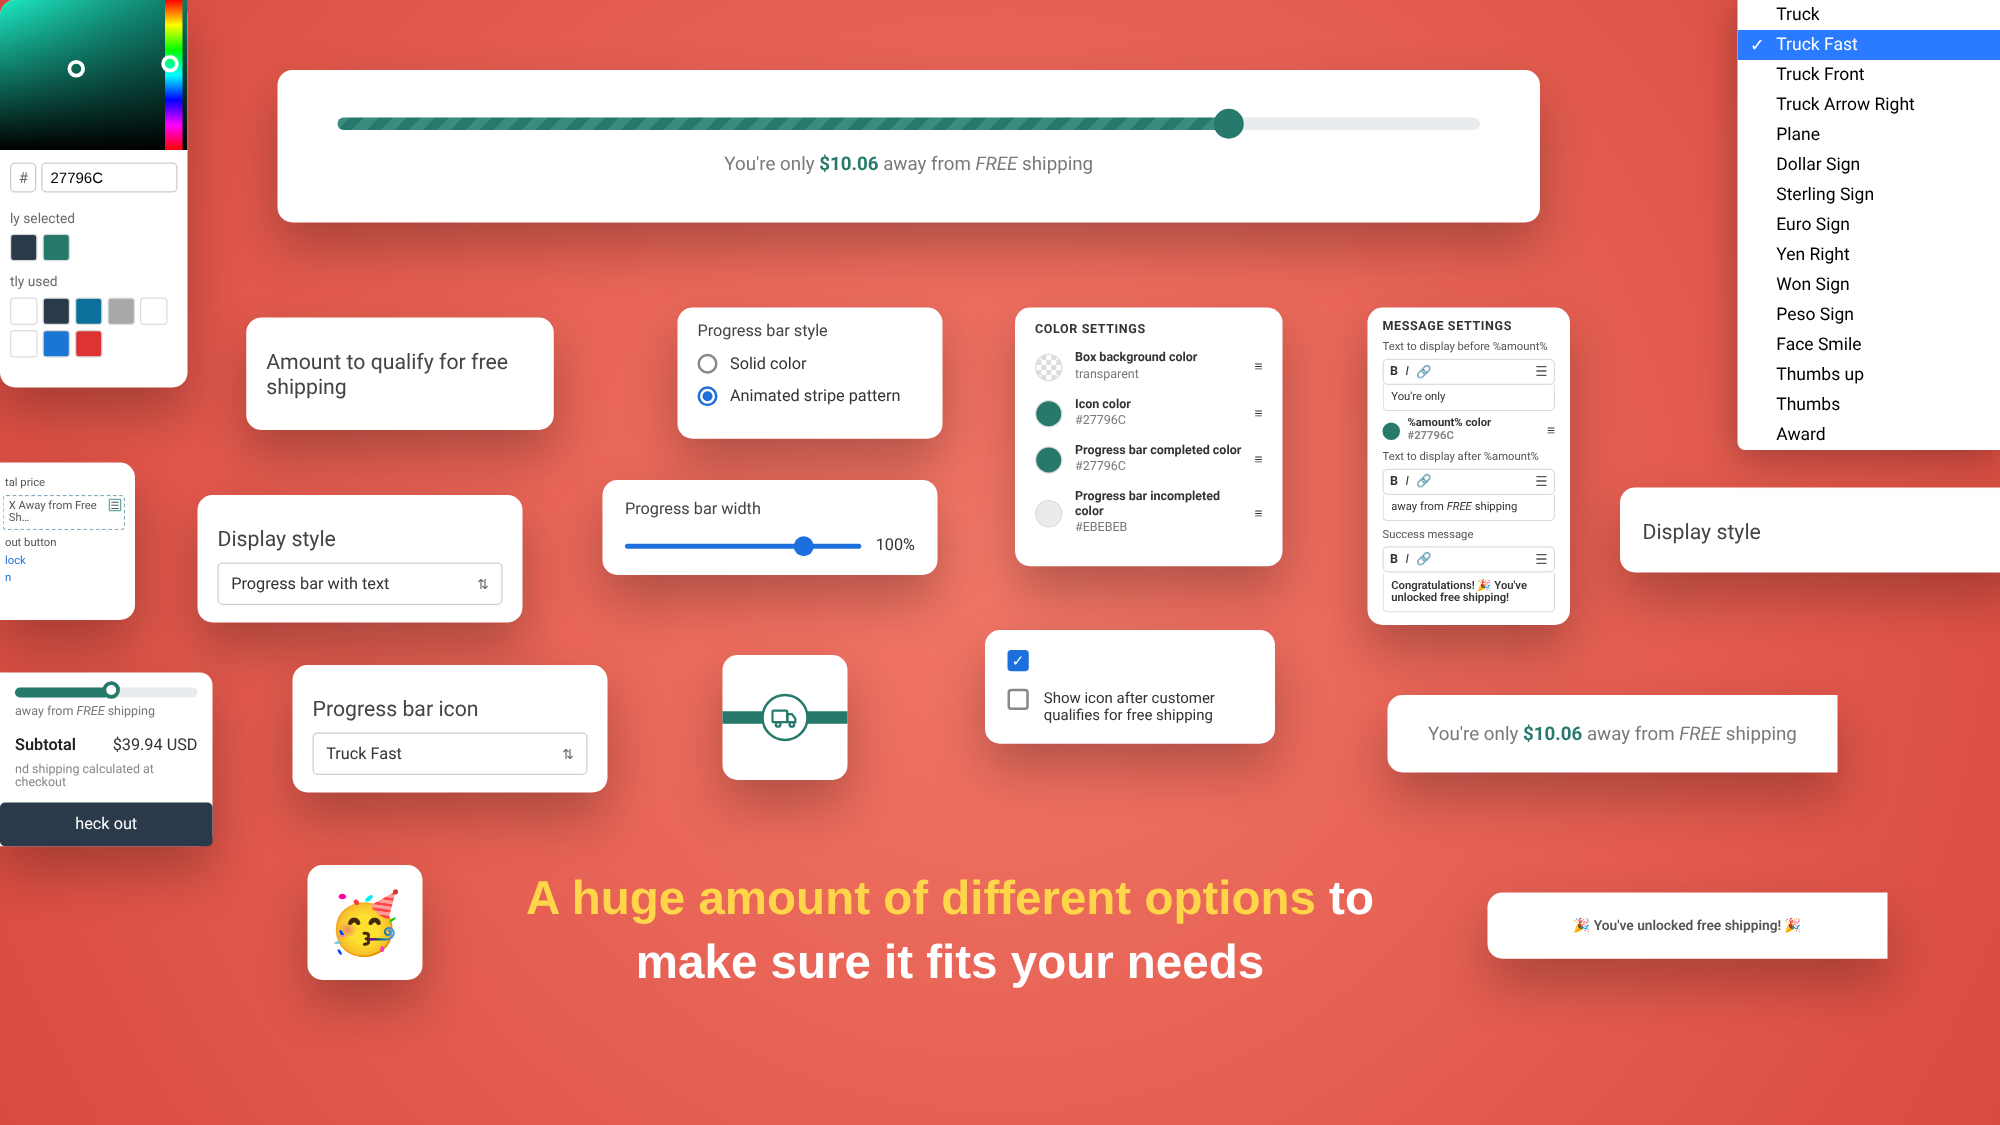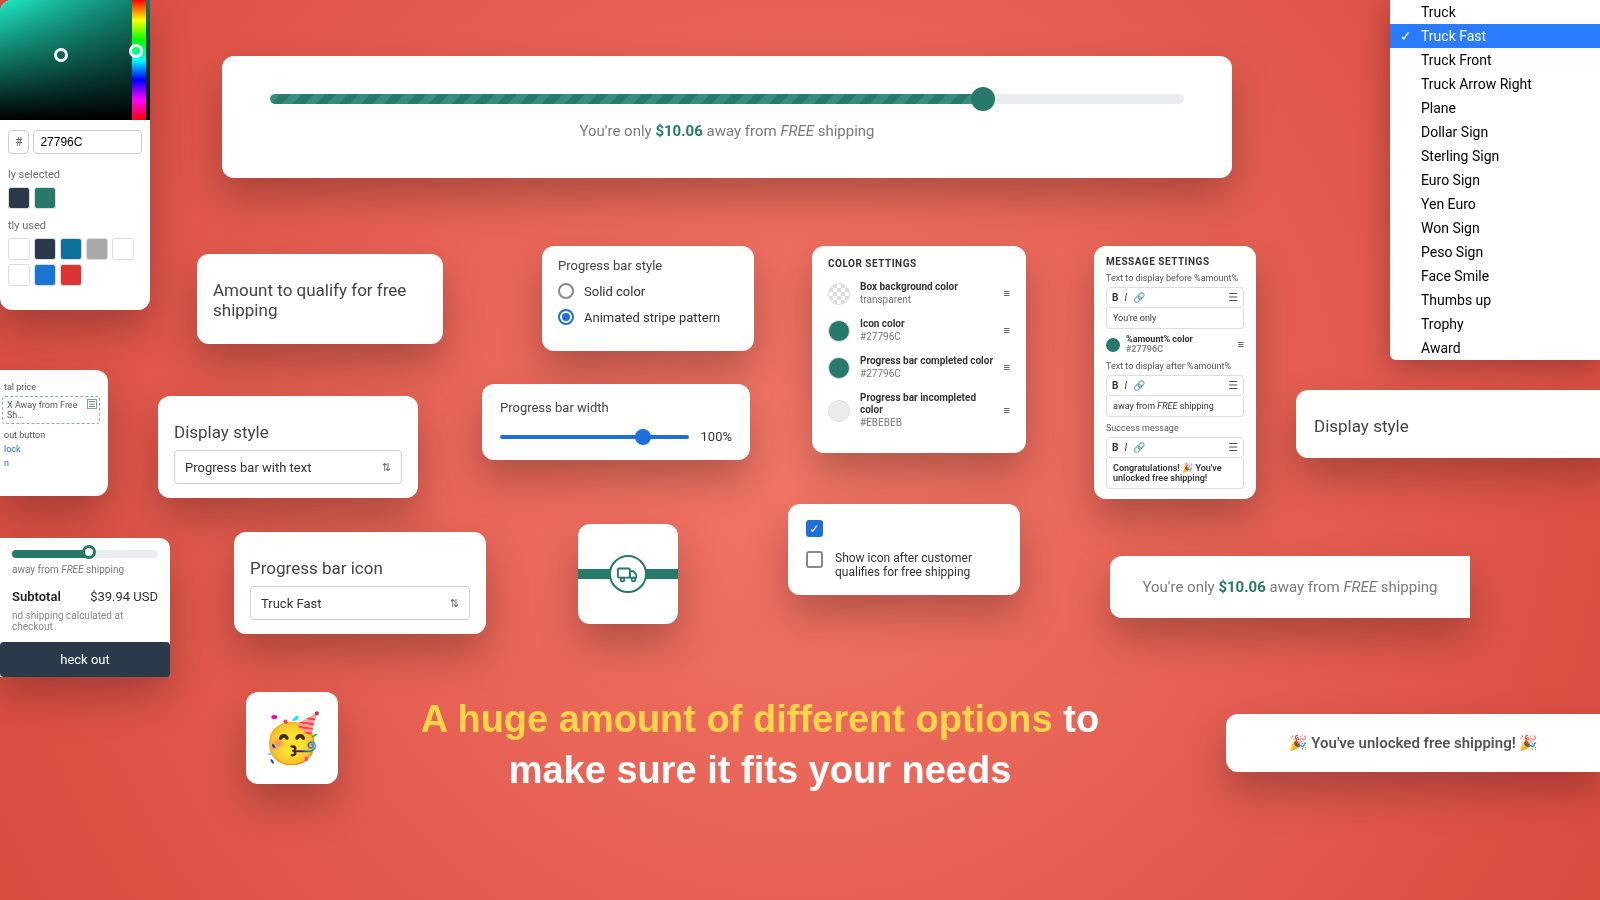--- a/index.html
+++ b/index.html
@@ -132,21 +132,21 @@
   .text-only-msg i { font-style: italic; }
 
   
   .emoji-card { left: 246px; top: 692px; width: 92px; height: 92px; display: flex; align-items: center; justify-content: center; font-size: 48px; }
 
   
   .slogan { position: absolute; left: 400px; top: 694px; width: 720px; text-align: center; font-size: 38px; font-weight: 700; color: #fff; line-height: 1.35; font-family: Georgia, 'Segoe UI', sans-serif; }
   .slogan .accent { color: #ffd54a; }
 
   
-  .unlocked-card { left: 1190px; top: 714px; width: 375px; padding: 20px 20px; text-align: center; font-size: 15px; color: #555; font-weight: 600; border-top-right-radius: 0; border-bottom-right-radius: 0; margin-left: 36px; }
+  .unlocked-card { left: 1190px; top: 714px; width: 320px; padding: 20px 20px; text-align: center; font-size: 11px; color: #555; font-weight: 600; border-top-right-radius: 0; border-bottom-right-radius: 0; }
 
   
   .theme-chip { left: 0; top: 370px; width: 108px; height: 126px; padding: 8px 8px 8px 0; font-size: 9px; color: #555; border-top-left-radius: 0; border-bottom-left-radius: 0; }
   .theme-chip .ln { margin: 4px 0 4px 4px; font-size: 9px; }
   .theme-chip .box { border: 1px dashed #8ab; border-radius: 3px; padding: 3px 4px; margin: 2px 0 6px 2px; font-size: 9px; position: relative; }
   .theme-chip .box .handle { position: absolute; right: 2px; top: 2px; width: 10px; height: 10px; border: 1px solid #6aa; background: #fff; font-size: 8px; display:flex; align-items:center; justify-content:center; }
 
   
   .subtotal { position: absolute; left: 0; top: 538px; width: 170px; background: #fff; border-radius: 10px; box-shadow: 0 20px 40px rgba(0,0,0,.25); padding: 12px 12px 0; border-top-left-radius: 0; border-bottom-left-radius: 0; }
   .sub-track { height: 8px; background: #e9ecef; border-radius: 4px; position: relative; margin-bottom: 6px; }
@@ -373,20 +373,20 @@
 
 <div class="dropdown" id="dropdown">
     <div class="dd-item">Truck</div>
     <div class="dd-item selected">Truck Fast</div>
     <div class="dd-item">Truck Front</div>
     <div class="dd-item">Truck Arrow Right</div>
     <div class="dd-item">Plane</div>
     <div class="dd-item">Dollar Sign</div>
     <div class="dd-item">Sterling Sign</div>
     <div class="dd-item">Euro Sign</div>
-    <div class="dd-item">Yen Euro</div>
+    <div class="dd-item">Yen Right</div>
     <div class="dd-item">Won Sign</div>
     <div class="dd-item">Peso Sign</div>
     <div class="dd-item">Face Smile</div>
     <div class="dd-item">Thumbs up</div>
-    <div class="dd-item">Trophy</div>
+    <div class="dd-item">Thumbs</div>
     <div class="dd-item">Award</div>
   </div>
 
 </body></html>

